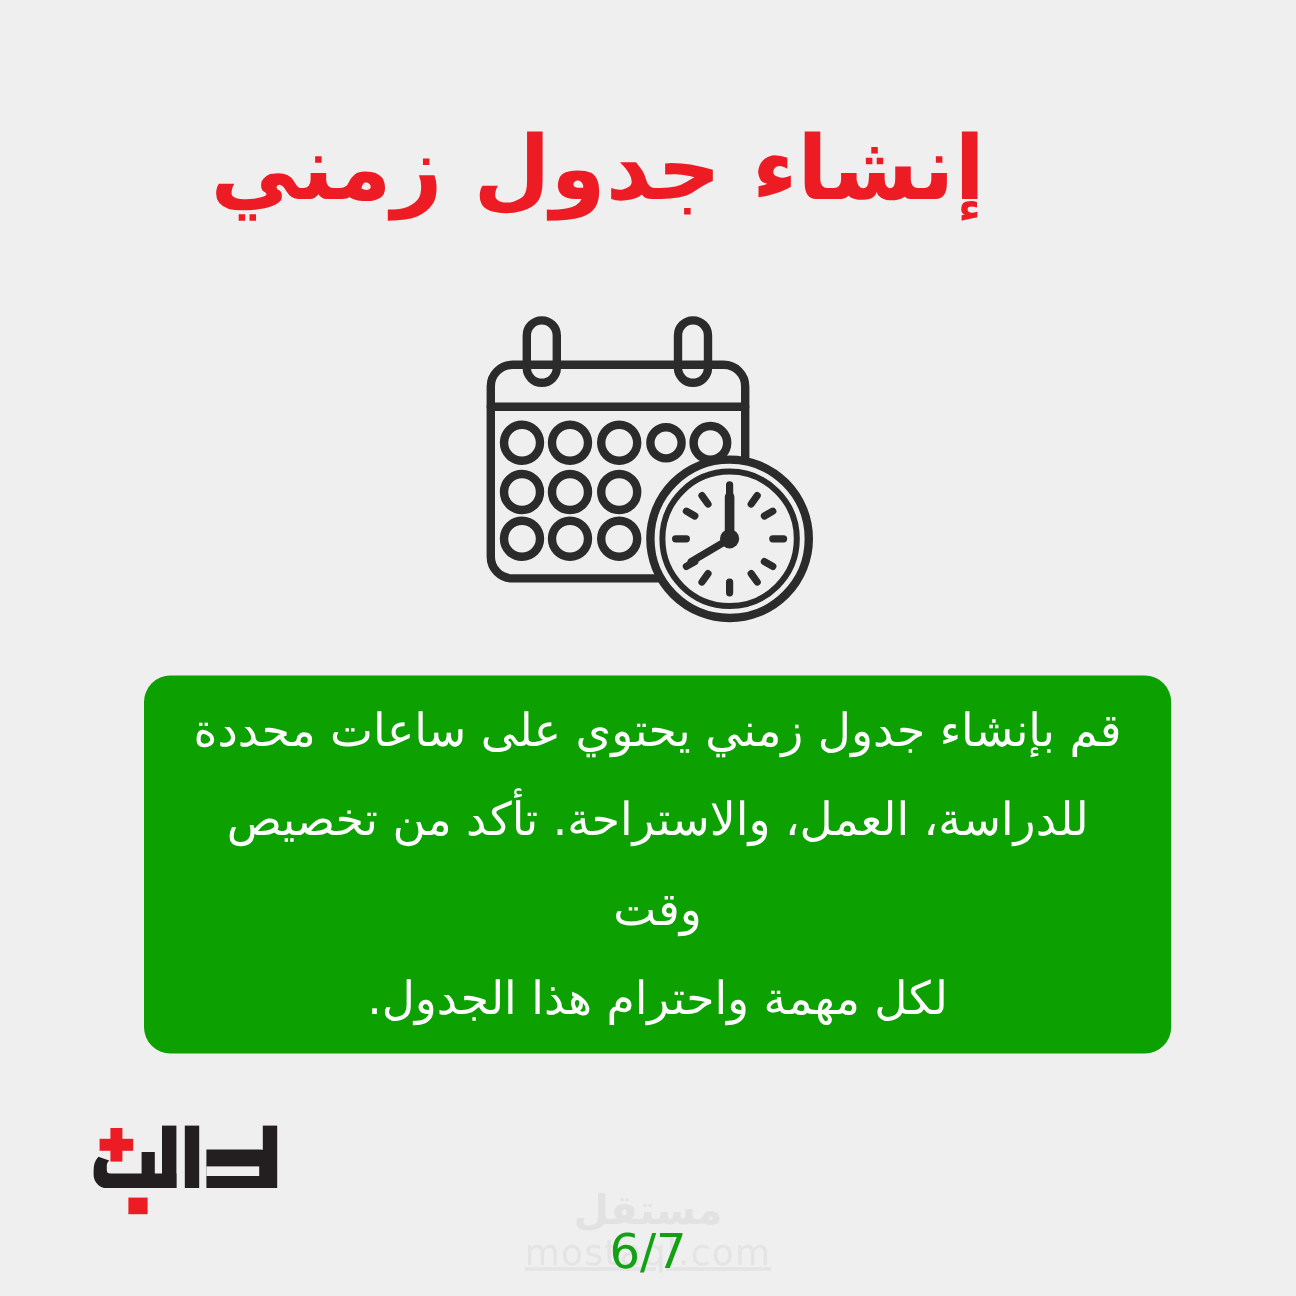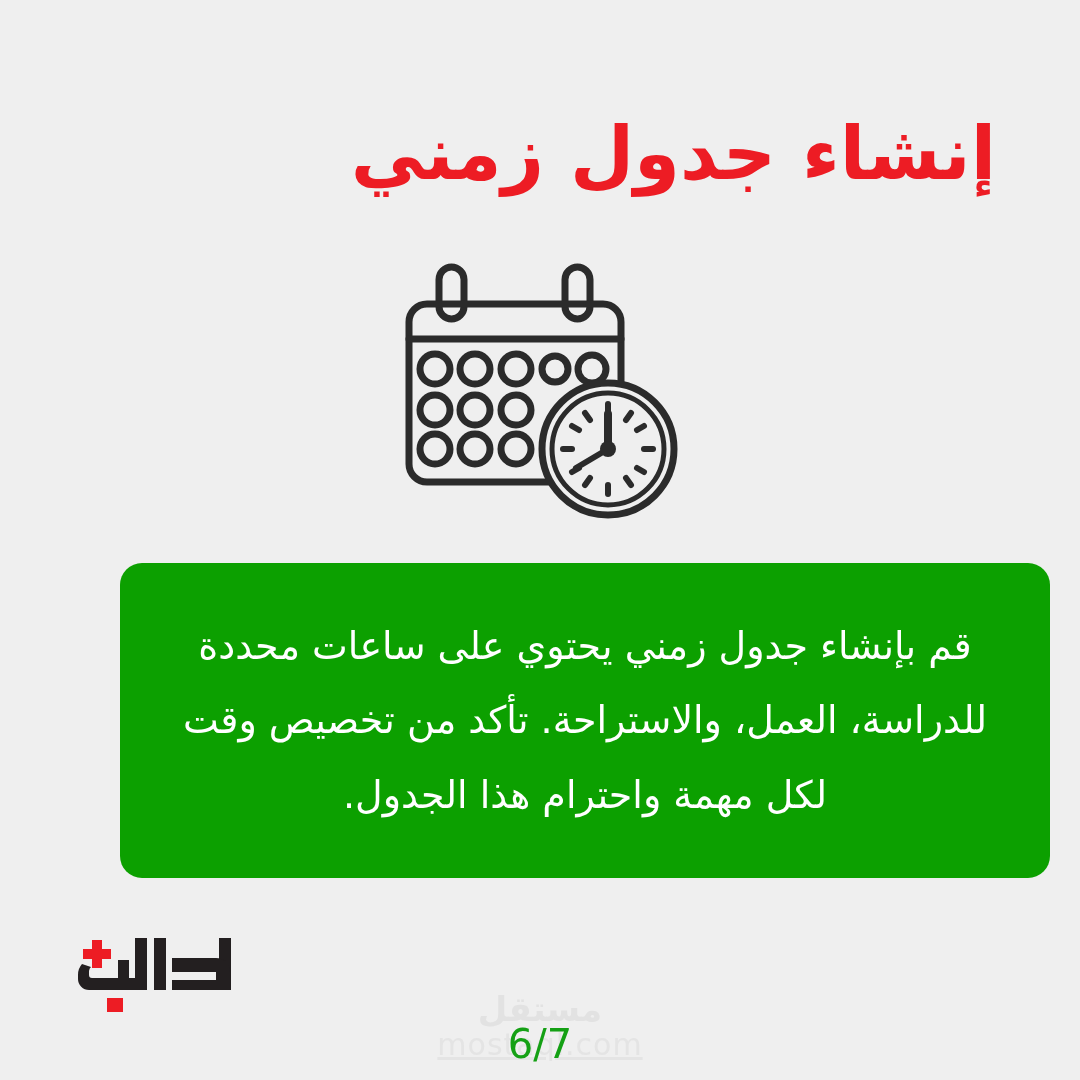--- a/index.html
+++ b/index.html
@@ -18,24 +18,24 @@
   .slide {
     position: absolute;
     inset: 0;
     width: 1080px;
     height: 1080px;
   }
 
   
   .title {
     position: absolute;
-    top: 112px;
+    top: 100px;
     left: 0;
     width: 996px;
-    text-align: right;
+    text-align: center;
     color: #ed1c24;
     font-size: 74px;
     font-weight: bold;
     line-height: 1.12;
     letter-spacing: 0px;
     direction: rtl;
     white-space: nowrap;
   }
 
   
@@ -54,21 +54,21 @@
     display: block;
     width: 320px;
     height: 292px;
   }
 
   
   .card {
     position: absolute;
     left: 120px;
     top: 563px;
-    width: 930px;
+    width: 856px;
     height: 315px;
     background: #0ca000;
     border-radius: 22px;
     box-sizing: border-box;
     display: flex;
     flex-direction: column;
     align-items: center;
     justify-content: center;
     padding: 20px 36px;
   }

